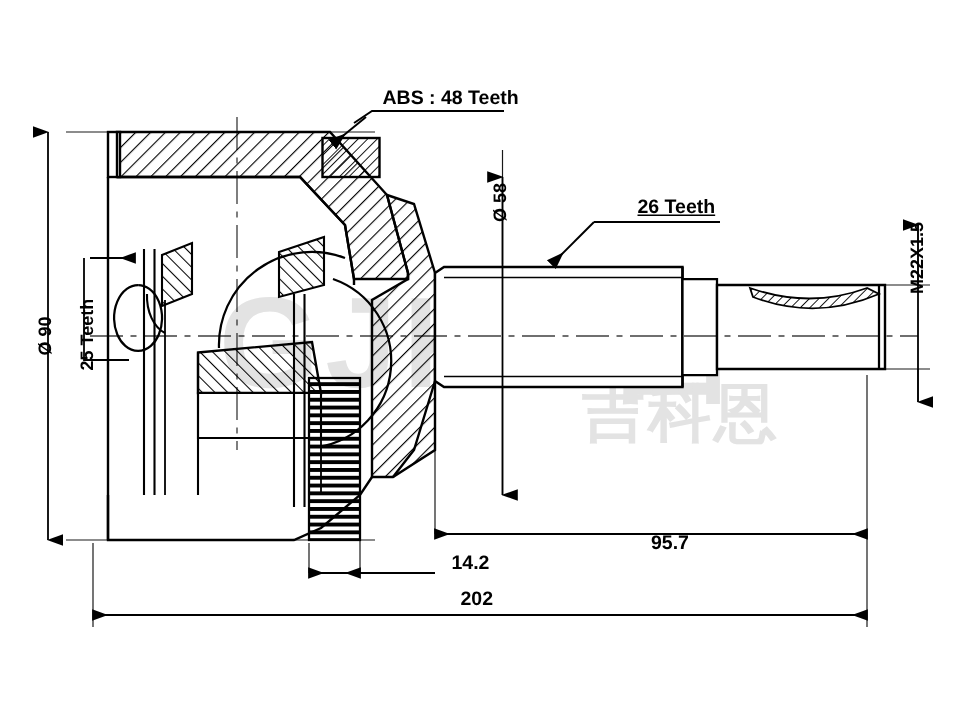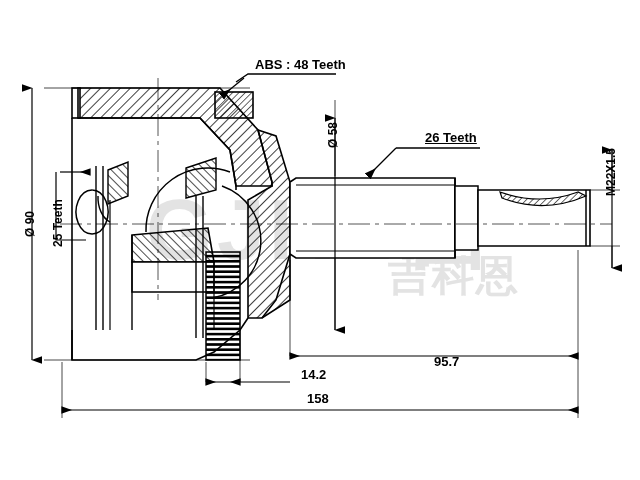--- a/index.html
+++ b/index.html
@@ -177,15 +177,15 @@
   <div class="lbl s12 vert" style="left:52px;top:247px;">25 Teeth</div>
 
   <div class="lbl s12 vert" style="left:327px;top:148px;">Ø 58</div>
 
   <div class="lbl s12 vert" style="left:605px;top:196px;">M22X1.5</div>
 
   <div class="lbl s13" style="left:434px;top:339px;margin-top:16px;">95.7</div>
 
   <div class="lbl s13" style="left:301px;top:368px;">14.2</div>
 
-  <div class="lbl s13" style="left:307px;top:392px;">158</div>
+  <div class="lbl s13" style="left:307px;top:392px;">202</div>
 
 </div>
 
 </body></html>

